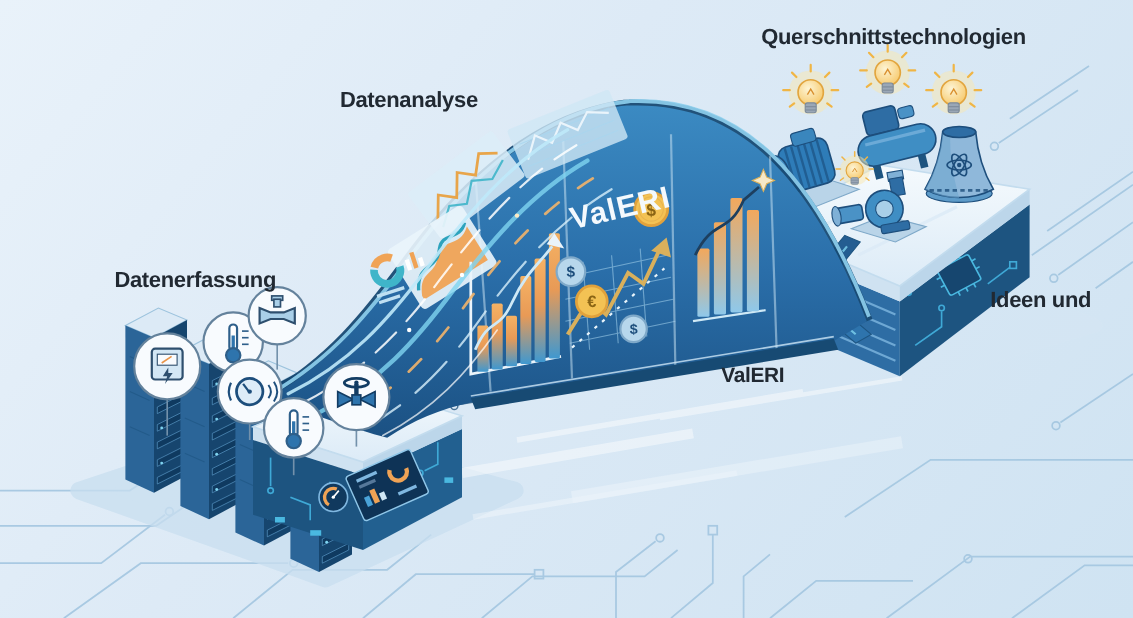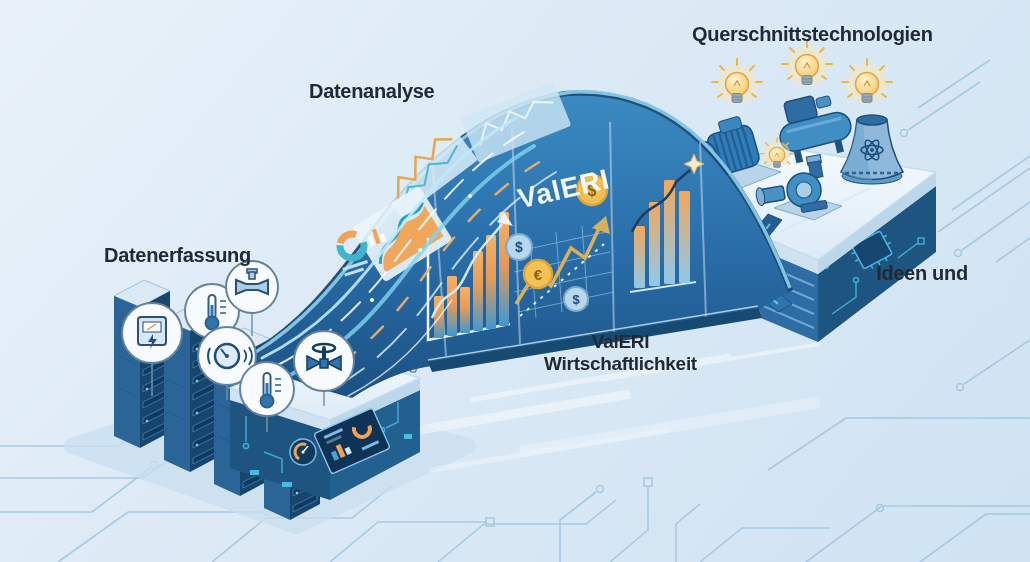--- a/index.html
+++ b/index.html
@@ -6,21 +6,21 @@
   .canvas{
     position:relative;width:1030px;height:562px;overflow:hidden;
     background:linear-gradient(130deg,#e9f2fa 0%,#ddeaf6 40%,#cfe3f2 100%);
     font-family:"Liberation Sans","DejaVu Sans",sans-serif;
   }
   .scene{position:absolute;left:0;top:0;}
   .lbl{
     position:absolute;font-weight:700;color:#212932;letter-spacing:-0.3px;
     font-size:20px;line-height:1.15;white-space:nowrap;
   }
-  .lbl.center{text-align:center;white-space:normal;}
+  .lbl.center{text-align:right;white-space:normal;}
   .lbl span{display:block;}
 </style>
 </head>
 <body>
 
 <div class="canvas">
 
 <svg class="scene" width="1030" height="562" viewBox="0 0 1030 562">
   <defs>
     <linearGradient id="gArch" x1="0" y1="0" x2="0" y2="1">
@@ -493,16 +493,15 @@
 </svg>
 
 <div class="lbl" style="left:104px;top:244px;text-align:right;">Datenerfassung</div>
 <div class="lbl" style="left:692px;top:23px;">Querschnittstechnologien</div>
 <div class="lbl" style="left:309px;top:80px;">Datenanalyse</div>
 <div class="lbl center" style="left:852px;top:262px;width:140px;">
   <span>Ideen und</span>
 </div>
 <div class="lbl center" style="left:528px;top:331px;width:185px;font-size:19px;">
   <span>ValERI</span>
-  <span>Wirtschaftlichkeit</span>
 </div>
 
 </div>
 
 </body></html>

